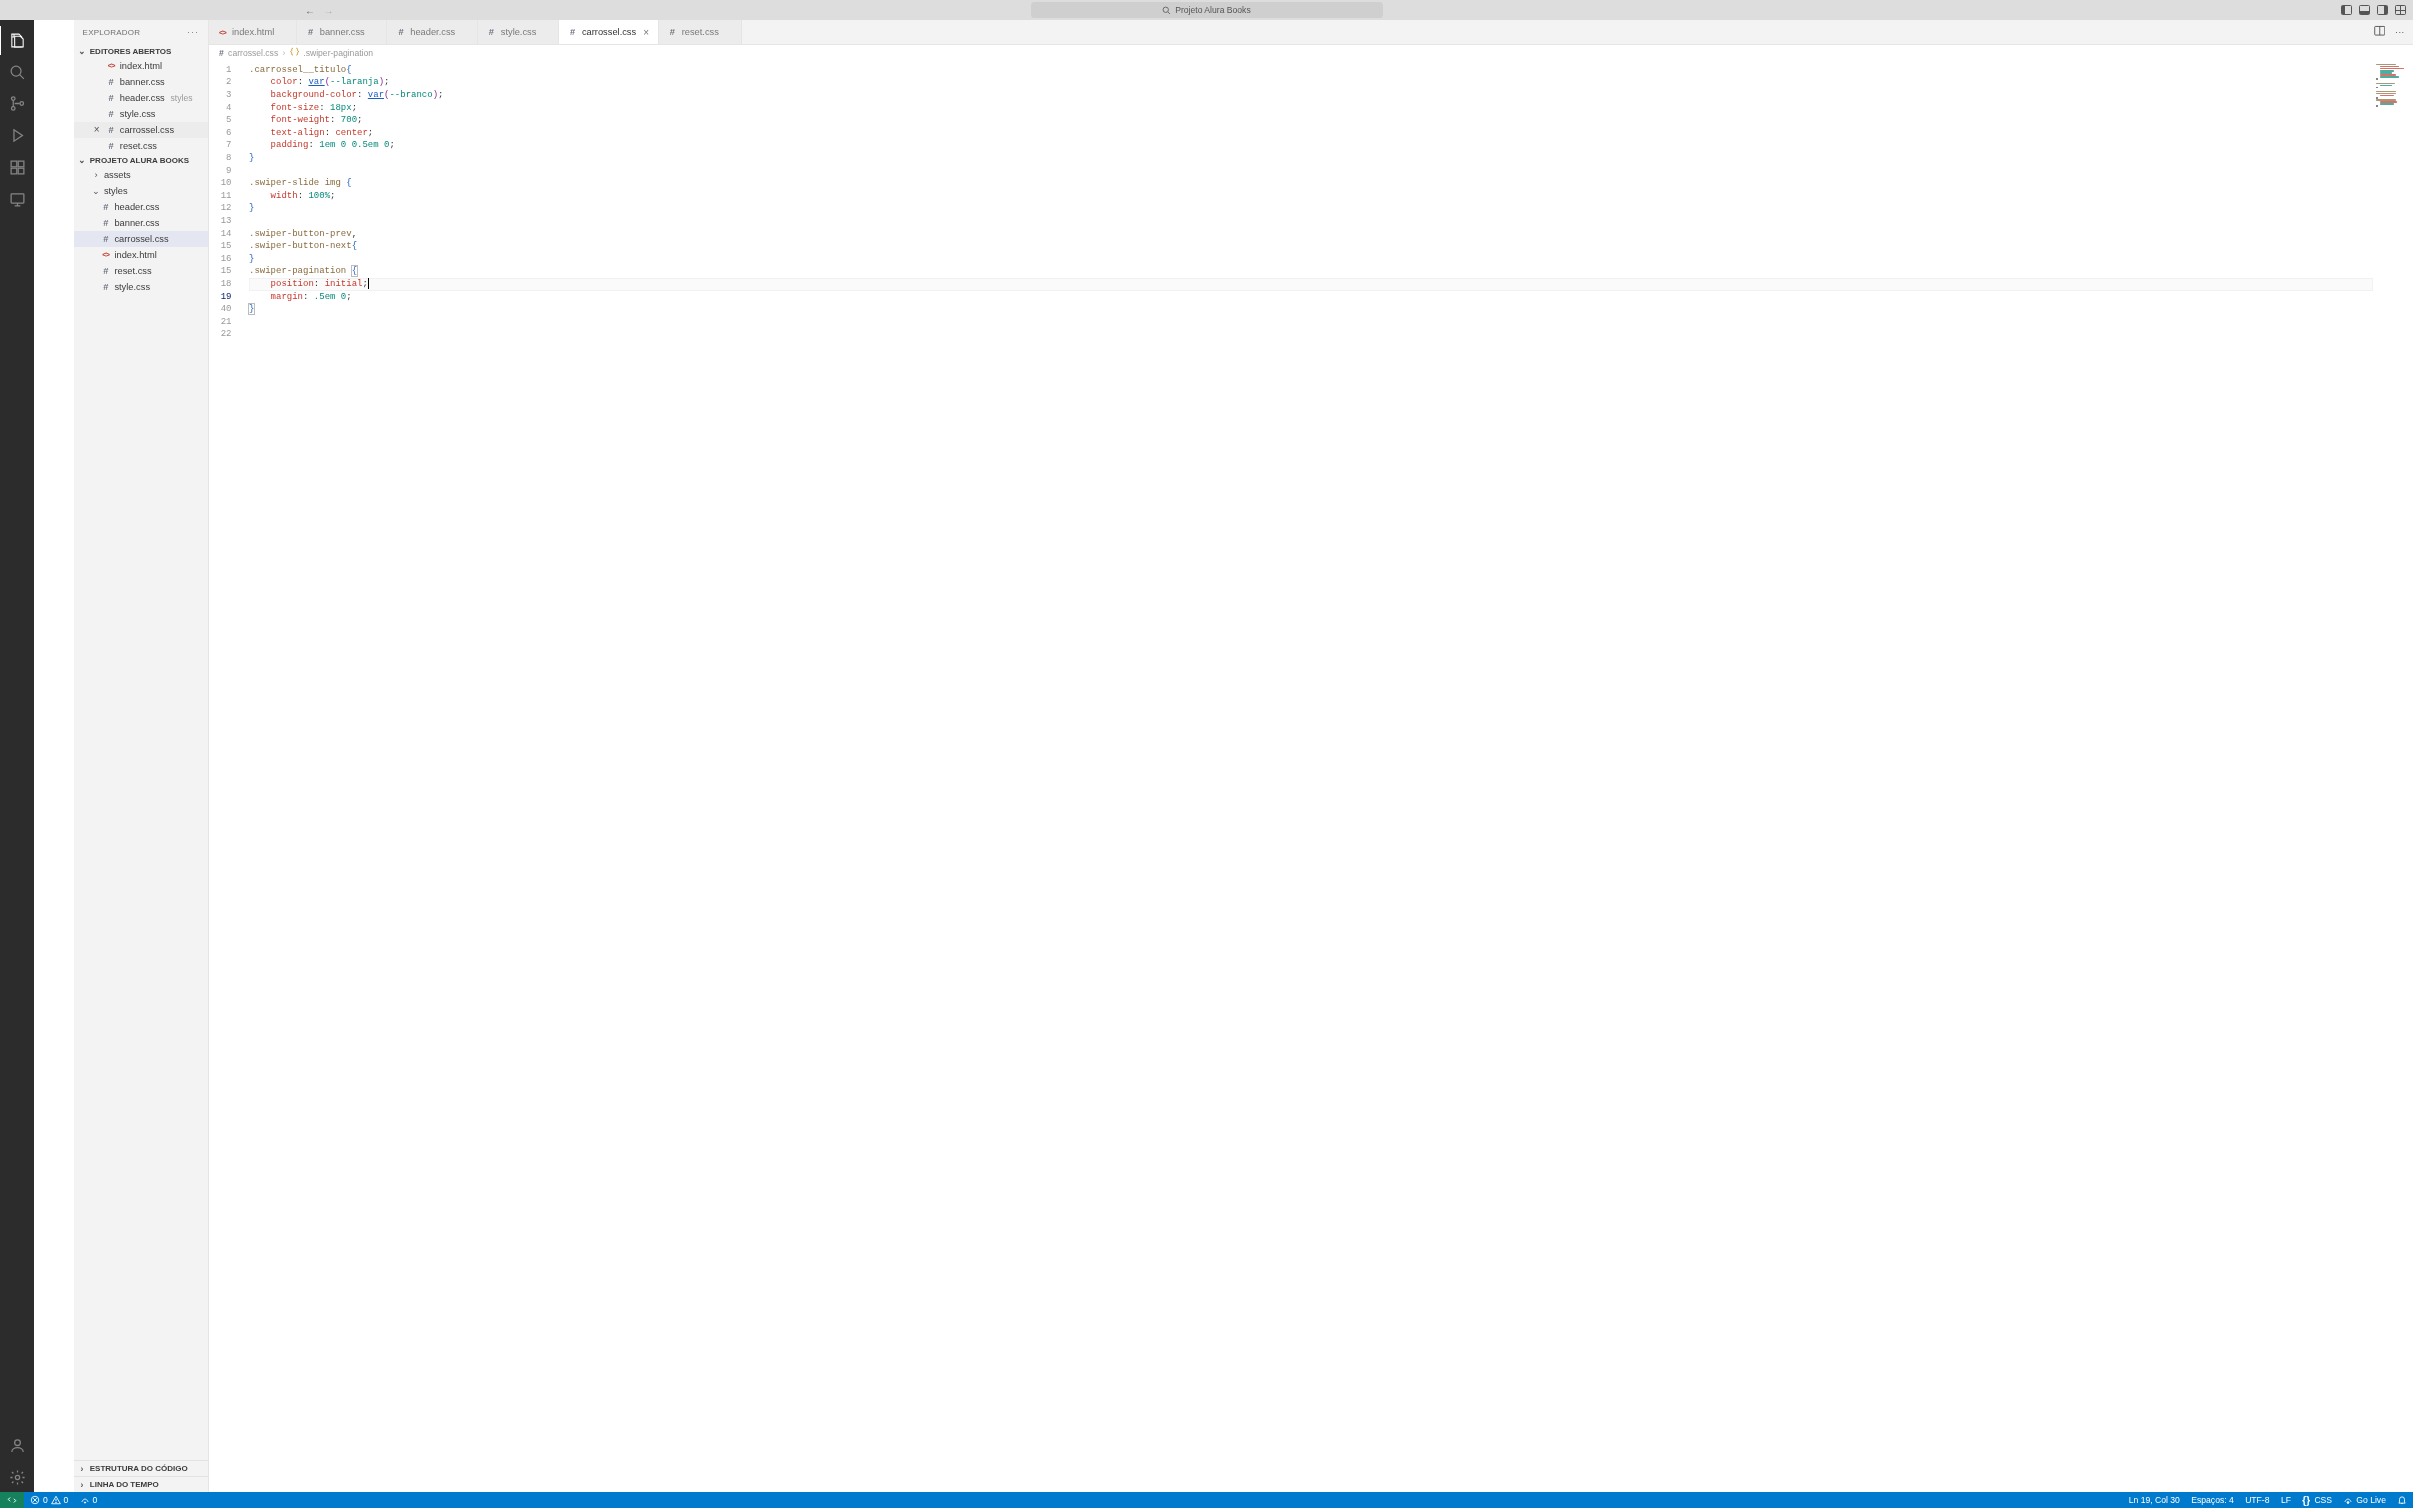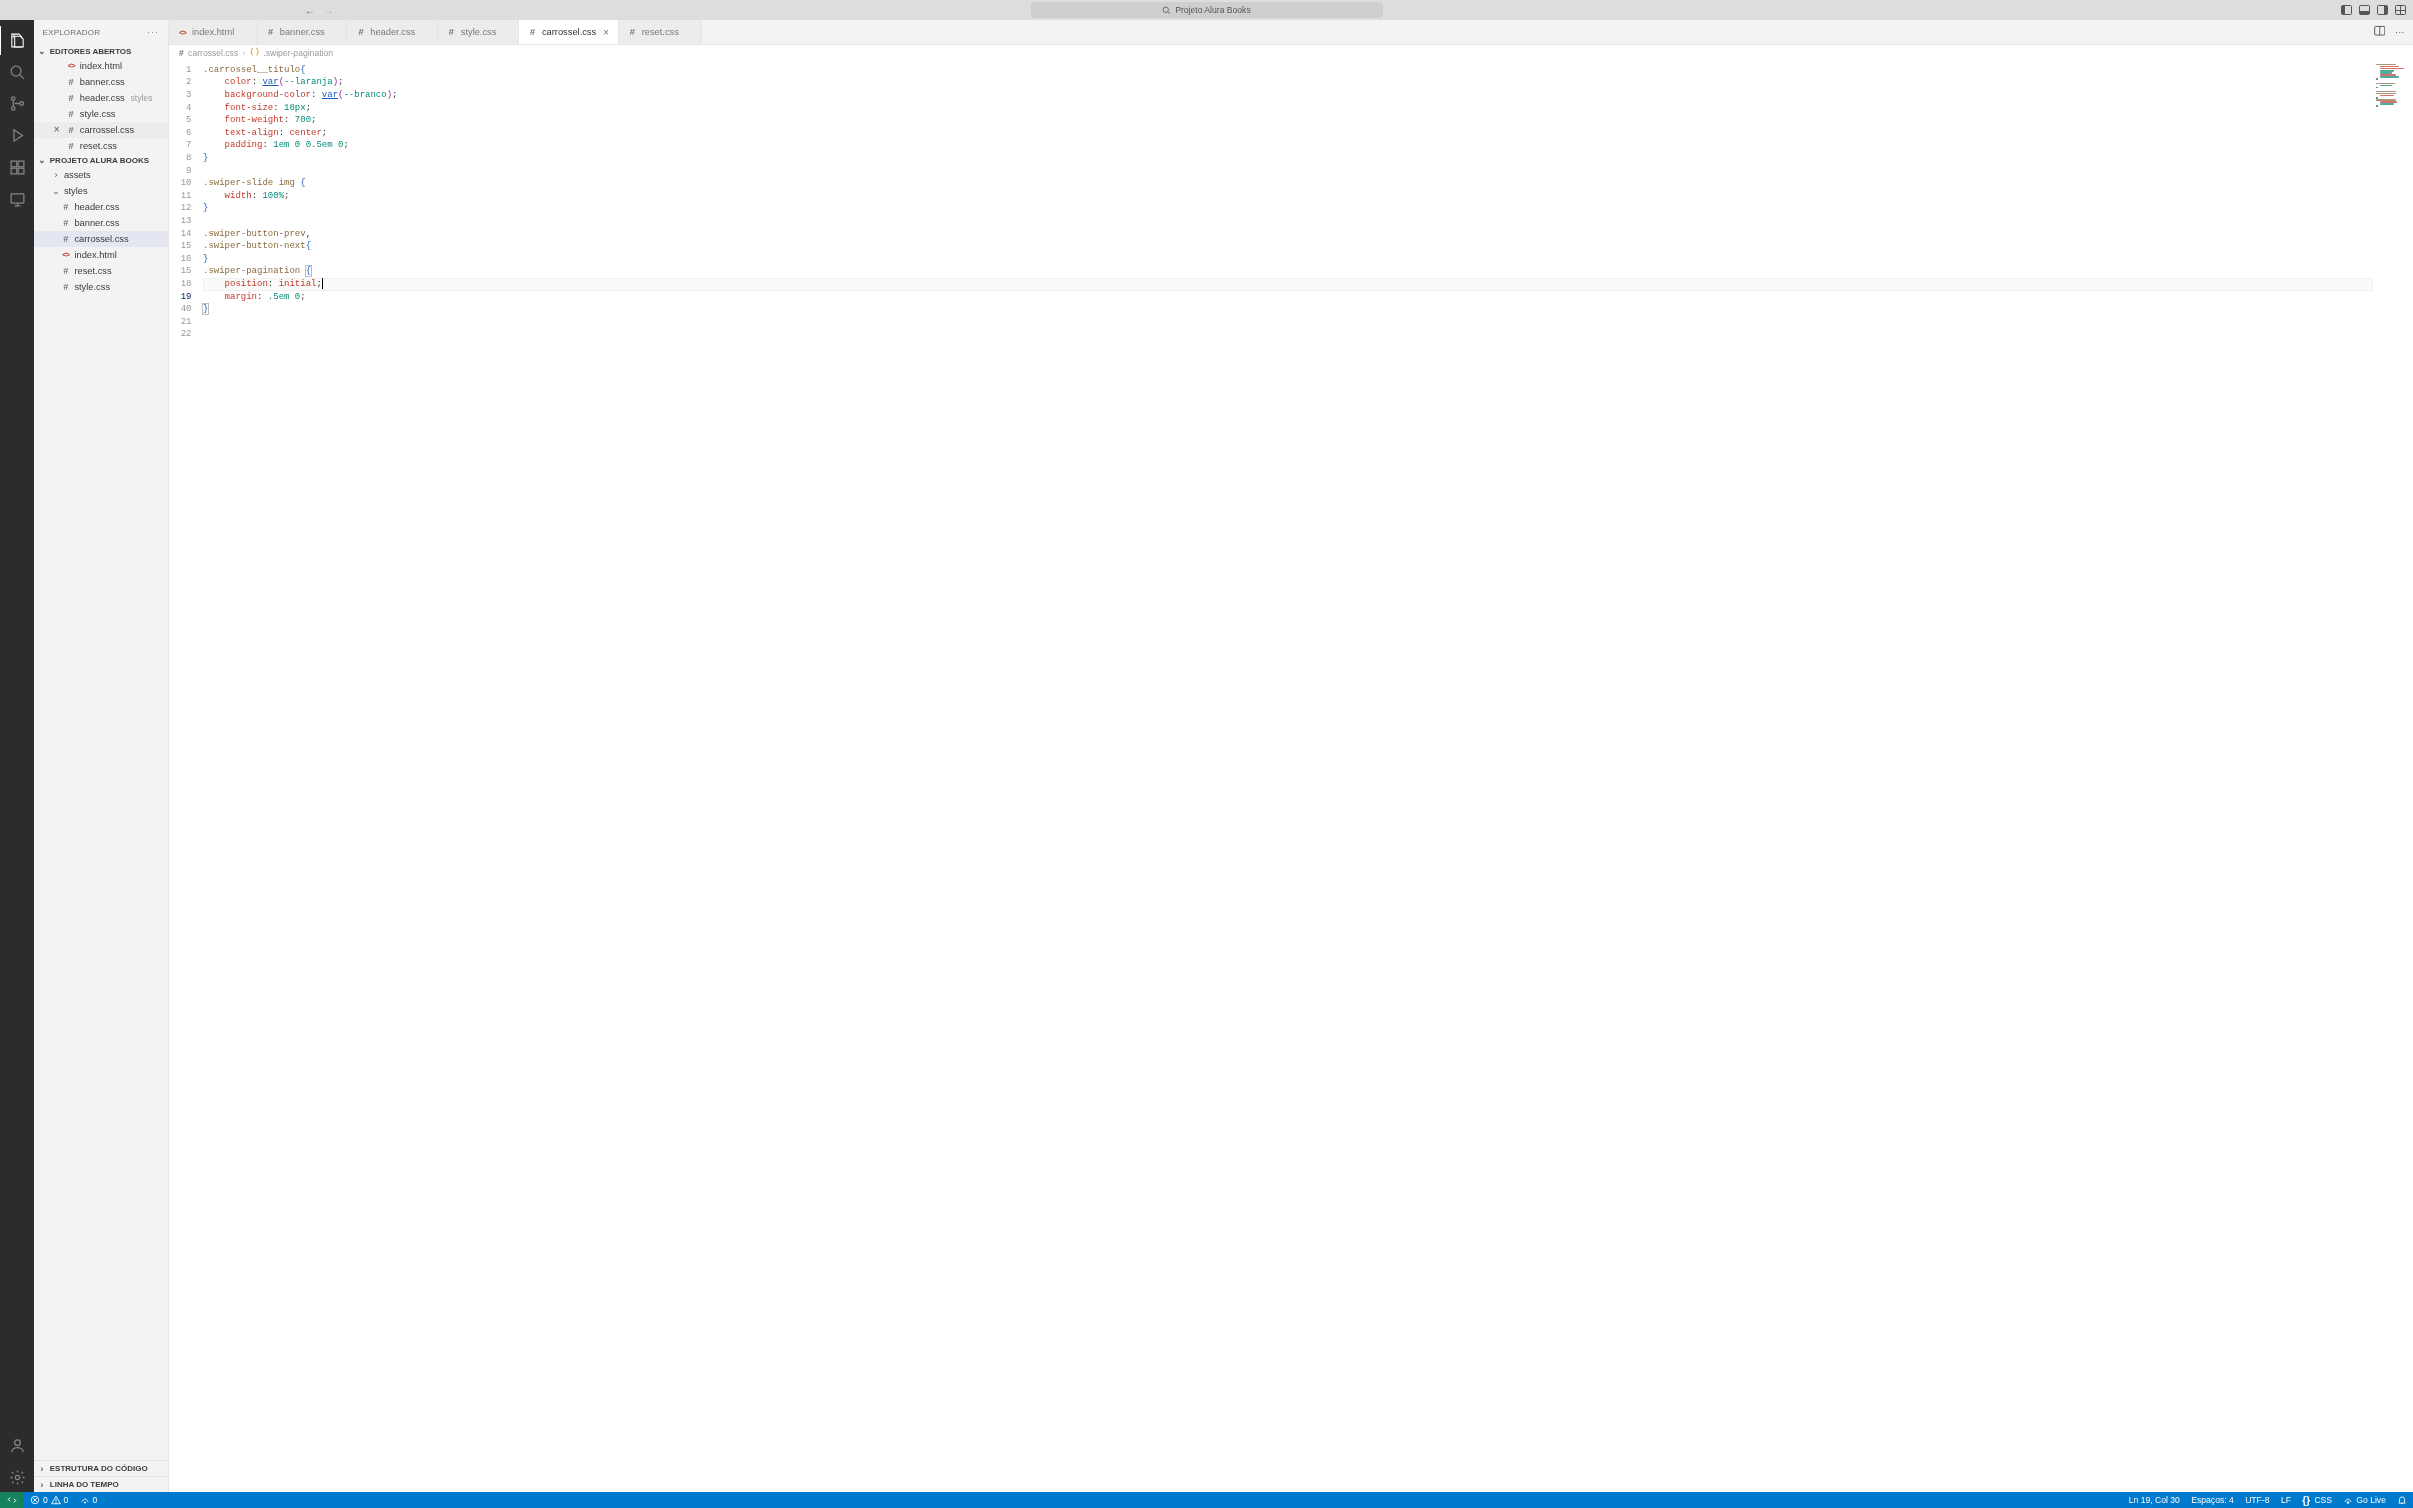--- a/index.html
+++ b/index.html
@@ -86,20 +86,21 @@
   .activitybar .aicon.active::before {
     content:""; position:absolute; left:0; top:0; bottom:0; width:1.4px; background:#fff;
   }
   .activitybar .spacer { flex:1; }
   .activitybar svg { width:17px; height:17px; }
 
   .sidebar {
     width:135px; background:var(--bg-sidebar); display:flex; flex-direction:column;
     border-right:0.7px solid #e5e5e5;
     min-height:0;
+    margin-left:40px;
   }
   .sidebar-header {
     height:25px; display:flex; align-items:center; justify-content:space-between;
     padding:0 8.6px; color:var(--fg-muted); font-size:8px; letter-spacing:0.2px;
   }
   .sidebar-header .dots { letter-spacing:1.4px; }
   .section-header {
     display:flex; align-items:center; gap:2.9px; padding:1.4px 2.9px; font-size:8px; font-weight:700;
     color:#3b3b3b;
   }
@@ -155,21 +156,21 @@
     flex:1; display:flex; background:var(--bg-editor); font-family: Menlo, Consolas, "Courier New", monospace;
     font-size:9px; line-height:12.6px; position:relative; min-height:0;
   }
   .gutter {
     width:34px; text-align:right; color:#999; padding:2.9px 11.5px 2.9px 0;
     user-select:none;
   }
   .gutter .ln { height:12.6px; }
   .gutter .ln.active { color:var(--gutter-active); font-weight:400;}
   .code {
-    flex:1; padding:2.9px 0; position:relative;
+    flex:1; padding:2.9px 0; position:relative;margin-left:6px;
   }
   .code .line { height:12.6px; white-space:pre; padding-left:0;}
   .code .line.active { background:#fafafa; box-shadow: inset 0 0 0 0.7px #eee;}
   .sel { color:var(--syn-selector); }
   .prop { color:var(--syn-prop); }
   .func { color:var(--syn-func);text-decoration:underline; }
   .varname { color:#058a7a; }
   .num { color:#058a7a; }
   .id { color:var(--syn-ident); }
   .pn { color:#333; }

